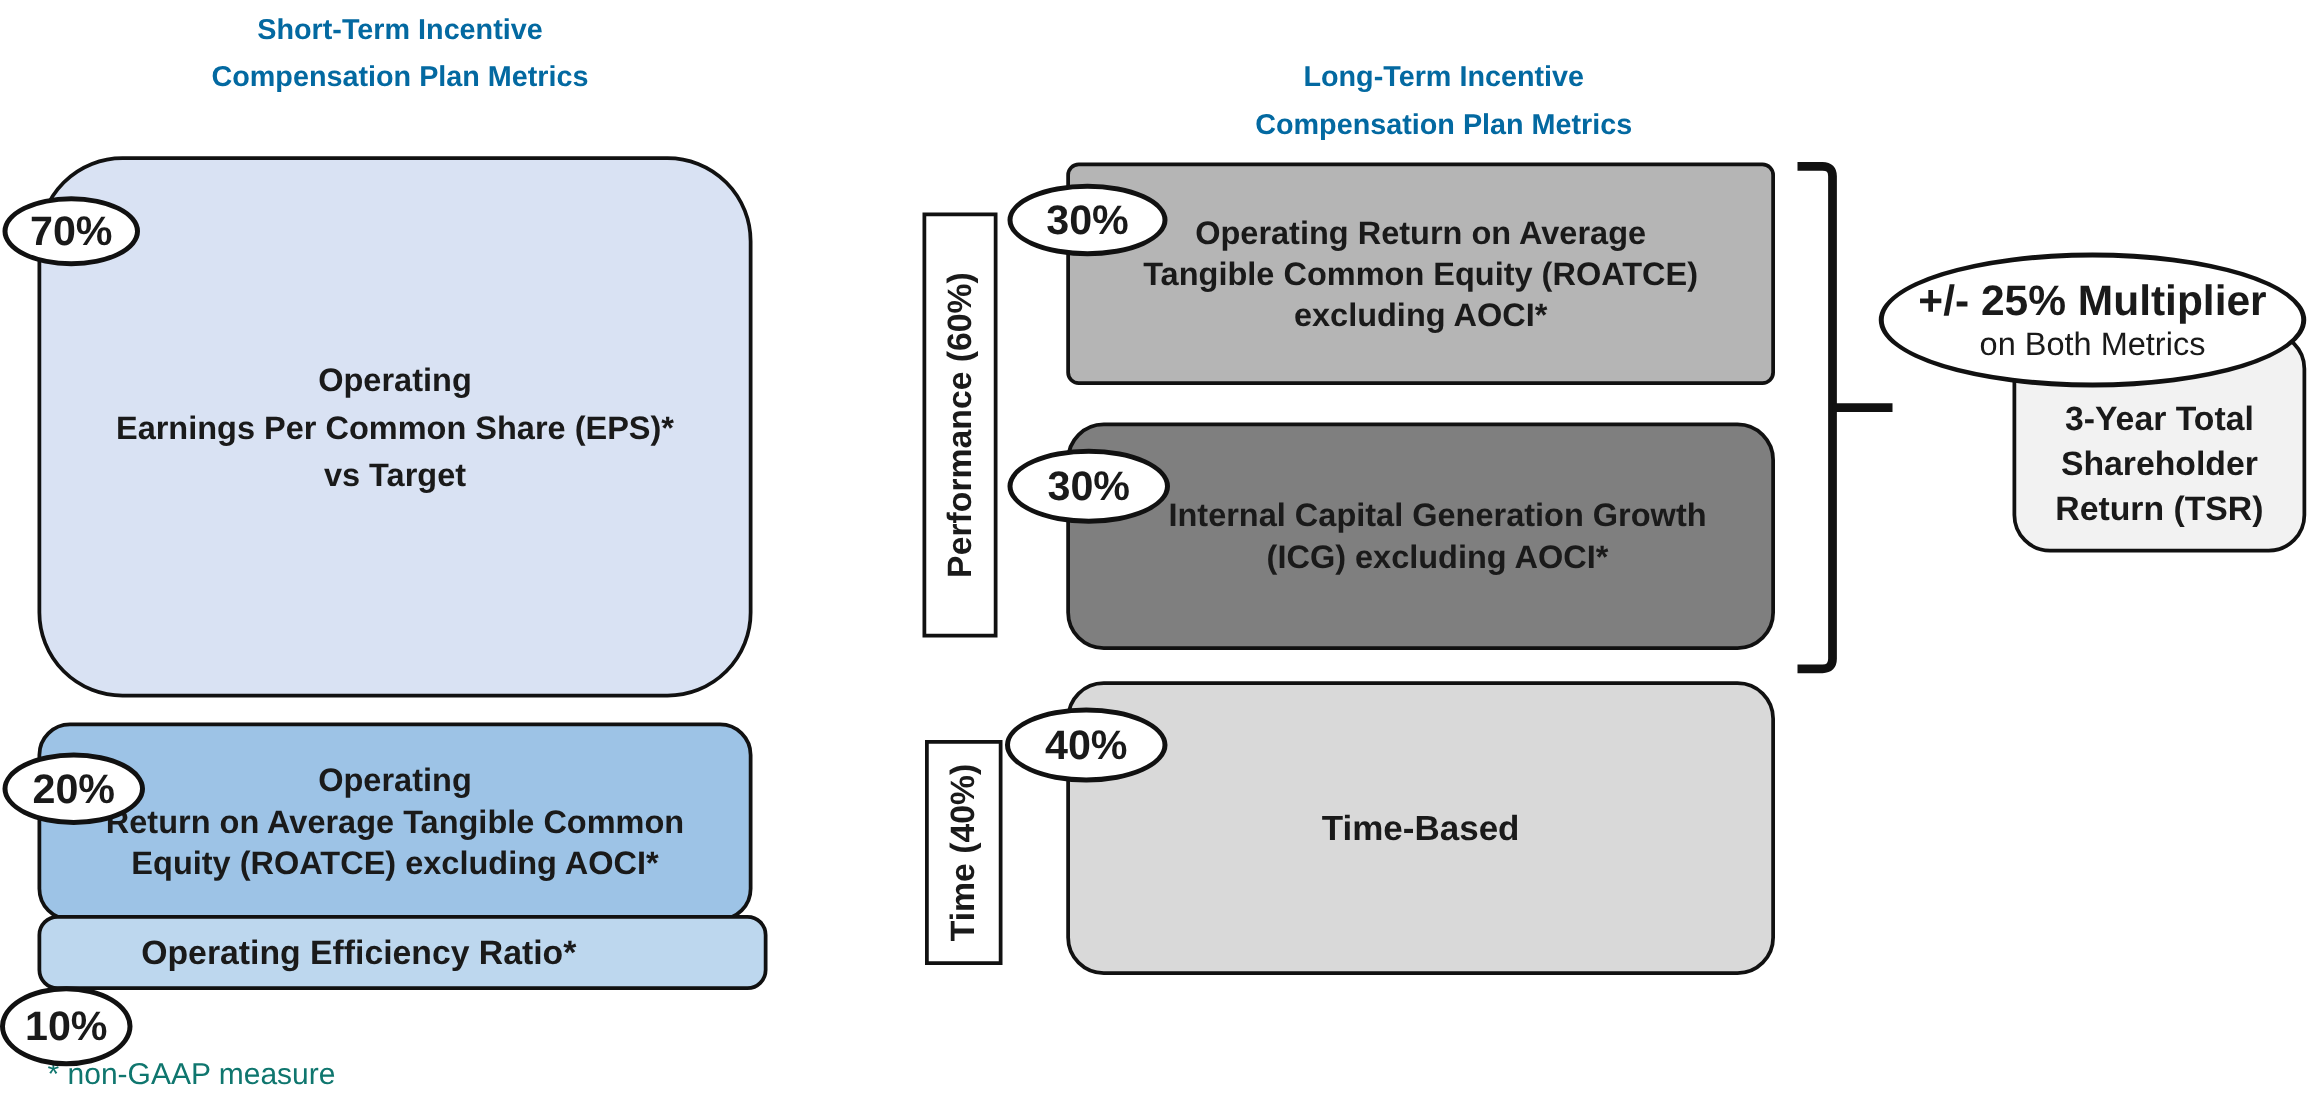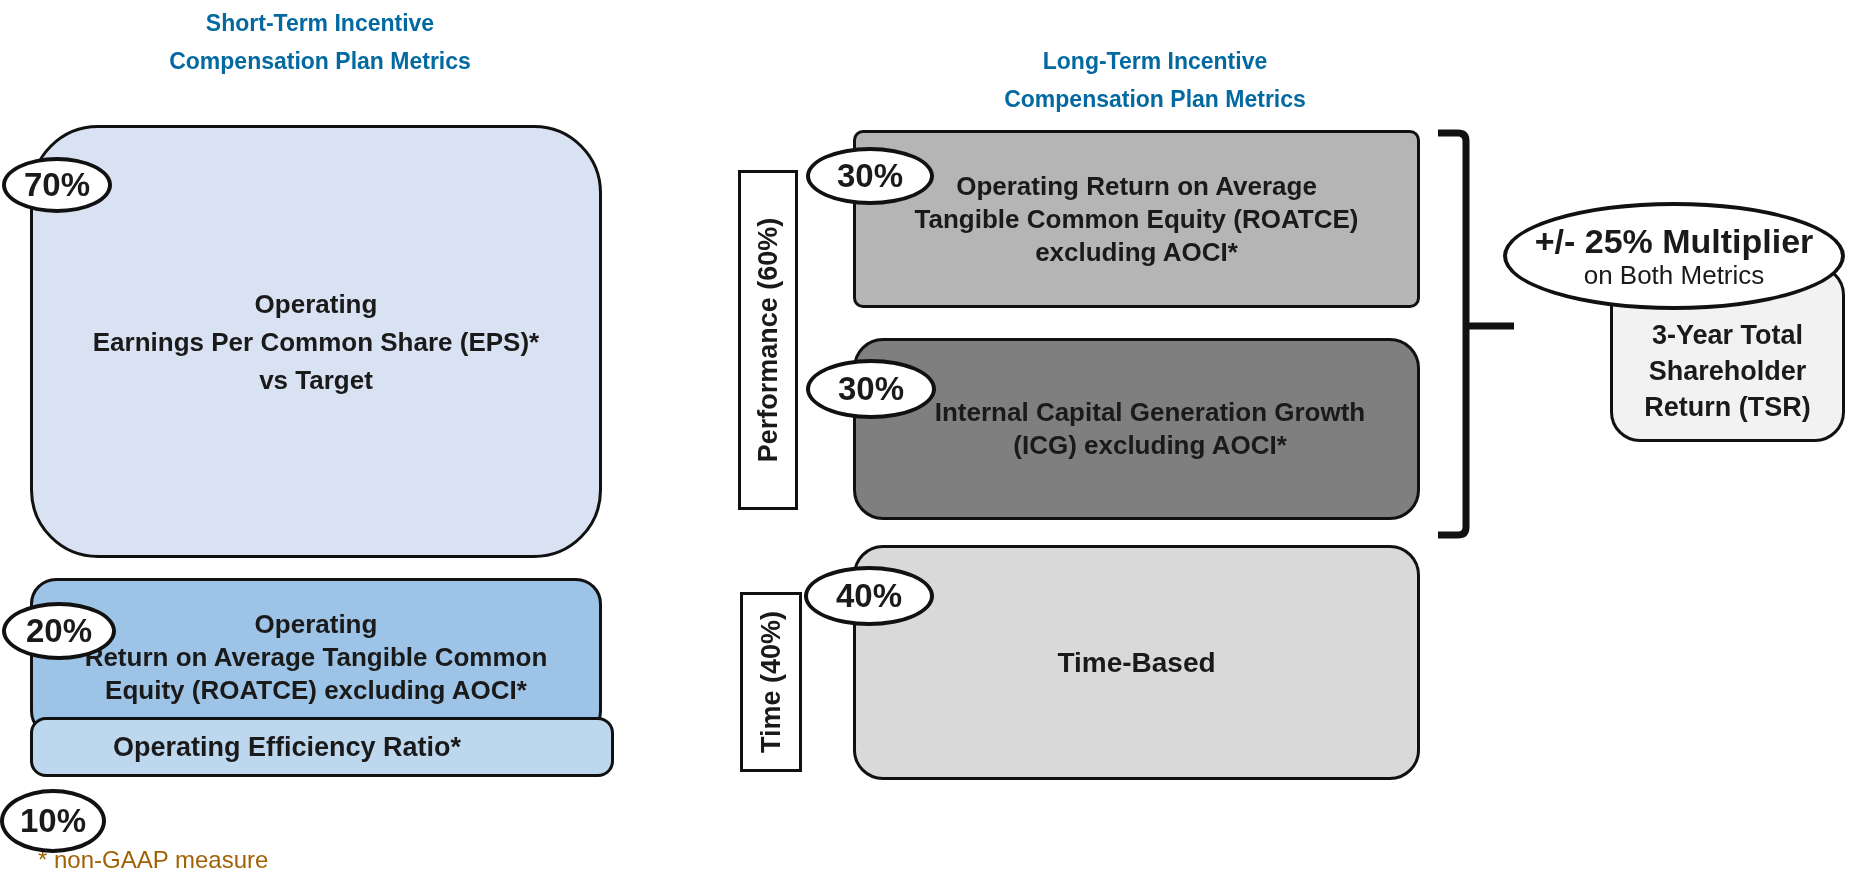--- a/index.html
+++ b/index.html
@@ -31,21 +31,21 @@
     text-align: center;
     font-weight: bold;
     font-size: 26px;
     line-height: 33px;
     color: #1a1a1a;
     z-index: 1;
   }
 
   .box-eps        { left: 30px;  top: 125px; width: 572px; height: 433px; background: #d9e2f3; border-radius: 68px; line-height: 38px; }
   .box-roatce-st  { left: 30px;  top: 578px; width: 572px; height: 159px; background: #9dc3e6; border-radius: 26px; }
-  .box-eff        { left: 30px;  top: 717px; width: 584px; height: 60px;  background: #bdd7ee; border-radius: 16px;
+  .box-eff        { left: 30px;  top: 732px; width: 584px; height: 60px;  background: #bdd7ee; border-radius: 16px;
                     flex-direction: row; justify-content: flex-start; padding-left: 80px; font-size: 27px; }
   .box-roatce-lt  { left: 853px; top: 130px; width: 567px; height: 178px; background: #b5b5b5; border-radius: 10px; }
   .box-icg        { left: 853px; top: 338px; width: 567px; height: 182px; background: #7f7f7f; border-radius: 30px; padding-left: 27px; }
   .box-time       { left: 853px; top: 545px; width: 567px; height: 235px; background: #d9d9d9; border-radius: 30px; font-size: 28px; }
 
   .pct-oval {
     border: 4px solid #111111;
     border-radius: 50%;
     background: #ffffff;
     display: flex;
@@ -79,21 +79,21 @@
     font-size: 27px;
     color: #1a1a1a;
   }
   .perf-label { left: 738px; top: 170px; width: 60px; height: 340px; }
   .time-label { left: 740px; top: 592px; width: 62px; height: 180px; }
 
   .footnote {
     left: 38px; top: 846px;
     font-size: 24px;
     font-weight: normal;
-    color: #a16207;
+    color: #0f766e;
   }
 
   .bracket-svg { left: 1430px; top: 125px; width: 100px; height: 420px; z-index: 1; }
 
   .multiplier-oval {
     left: 1503px; top: 202px; width: 342px; height: 108px;
     border: 4px solid #111111;
     border-radius: 50%;
     background: #ffffff;
     display: flex;

